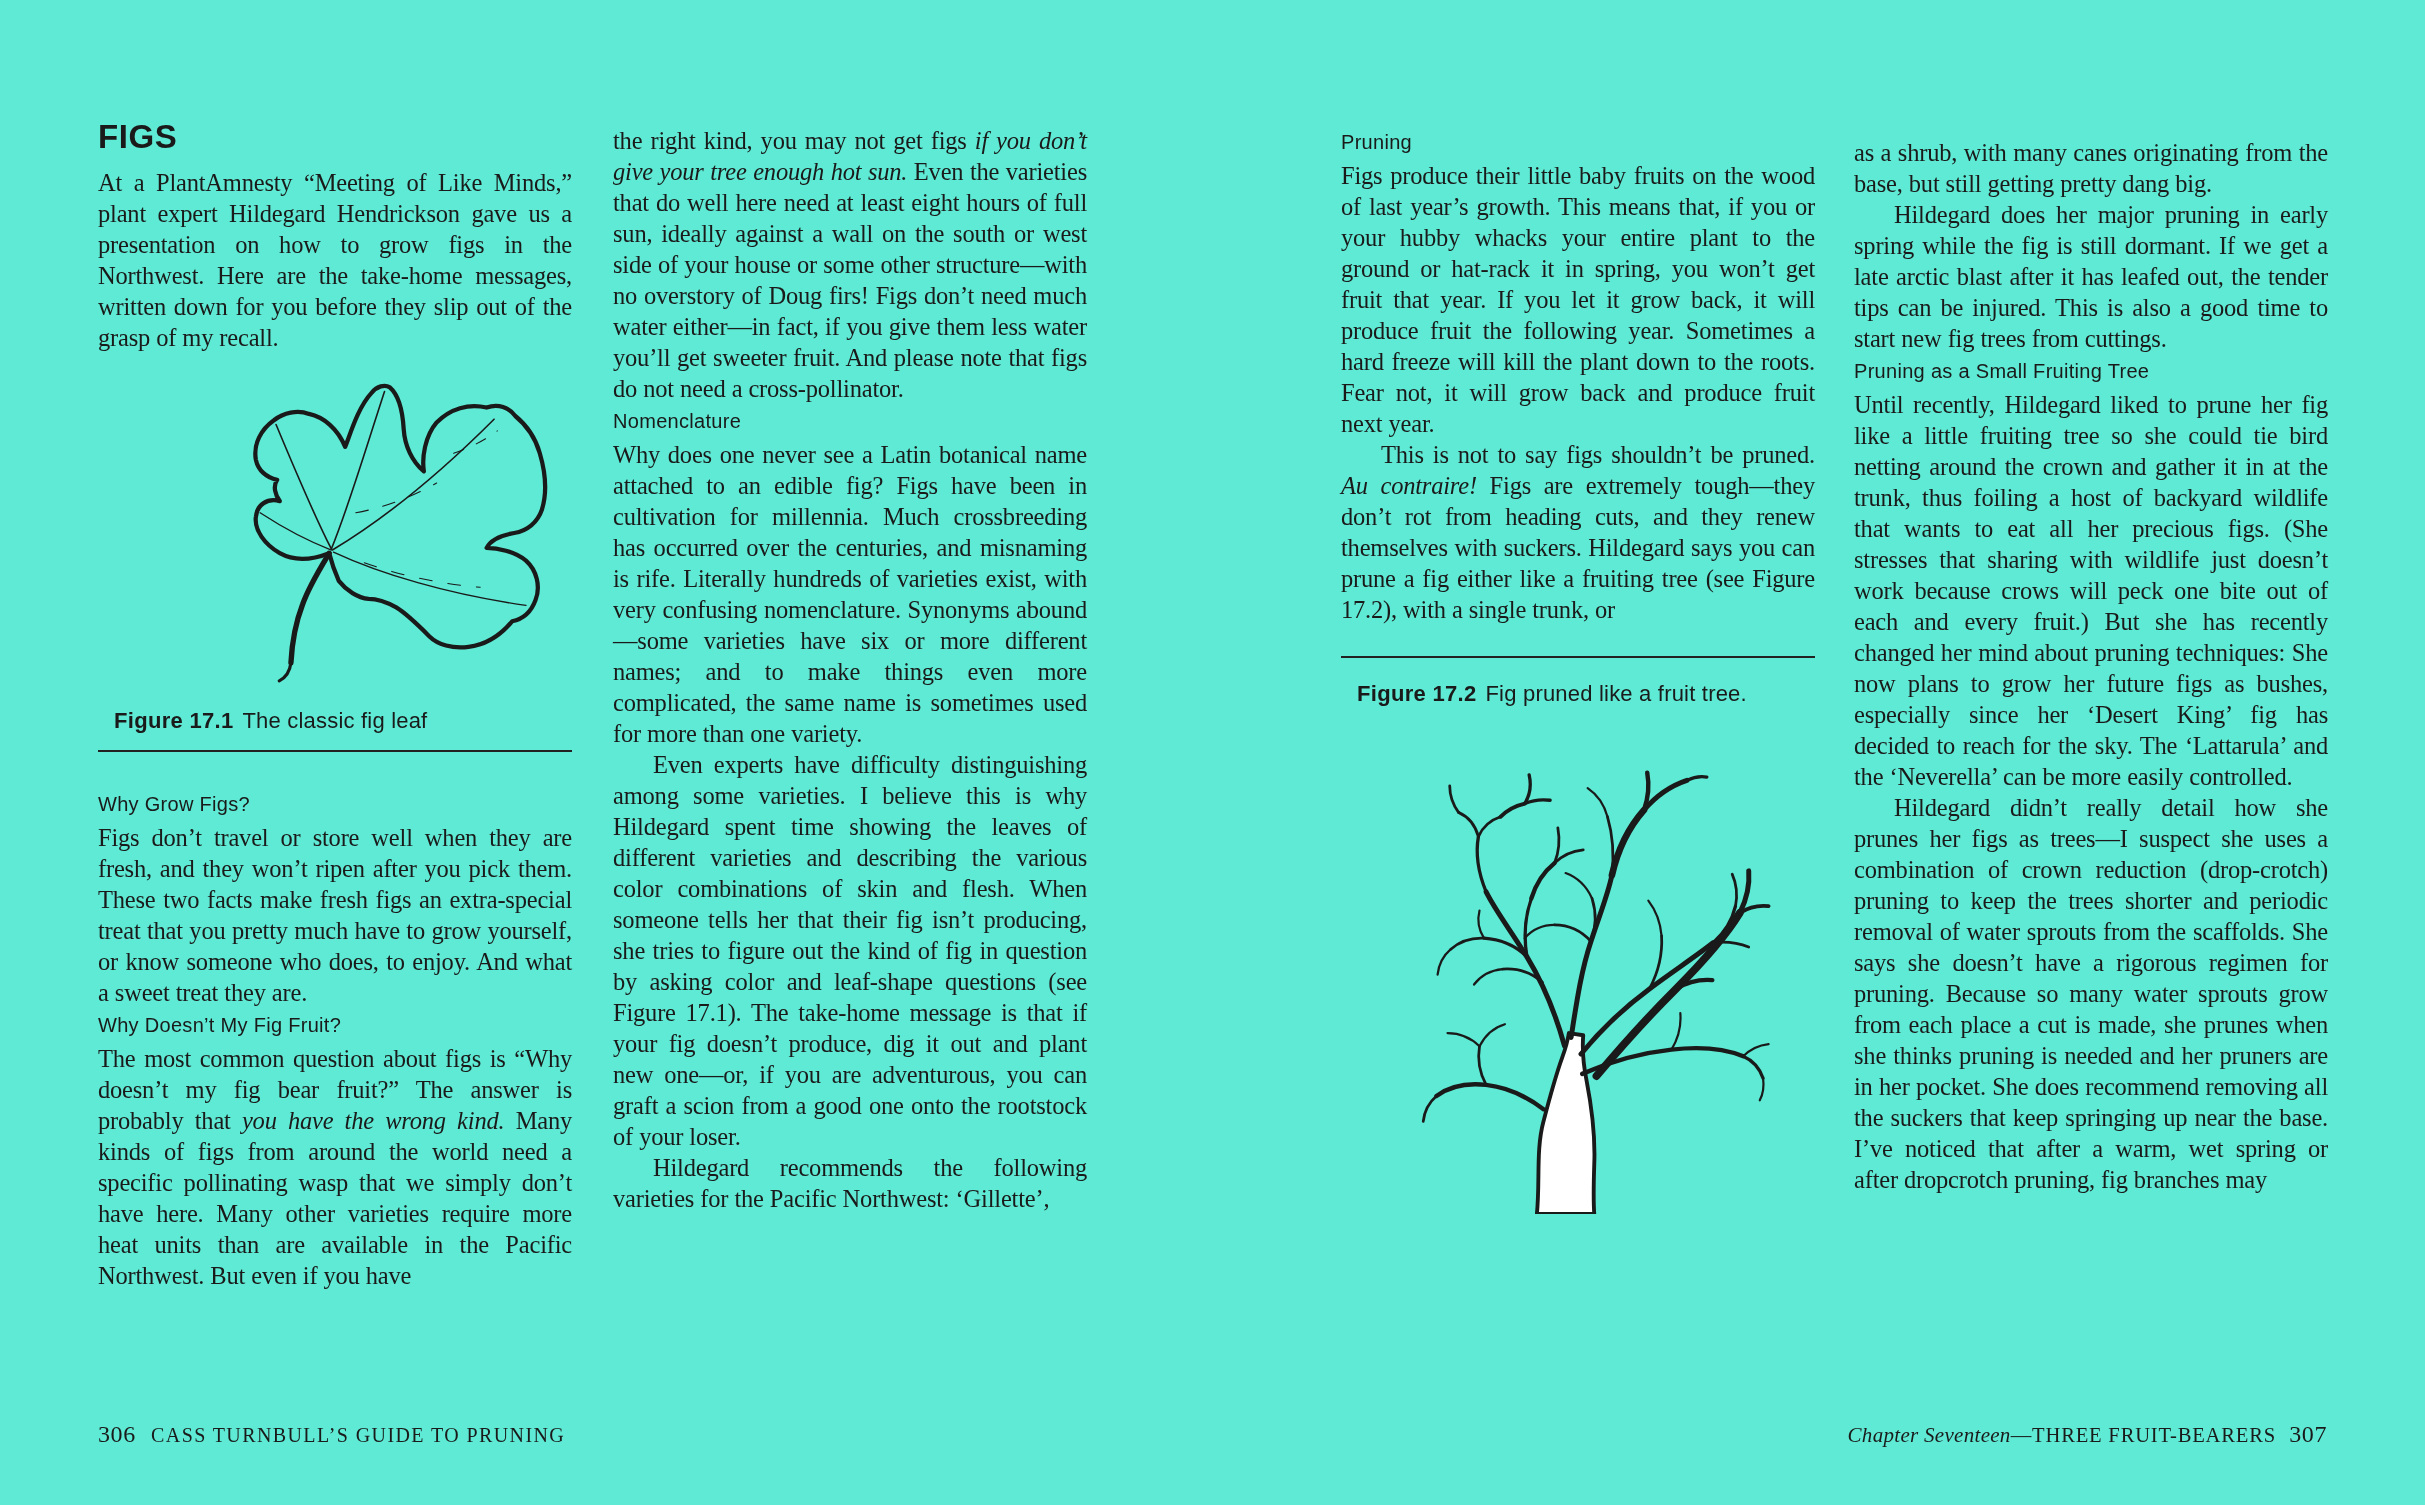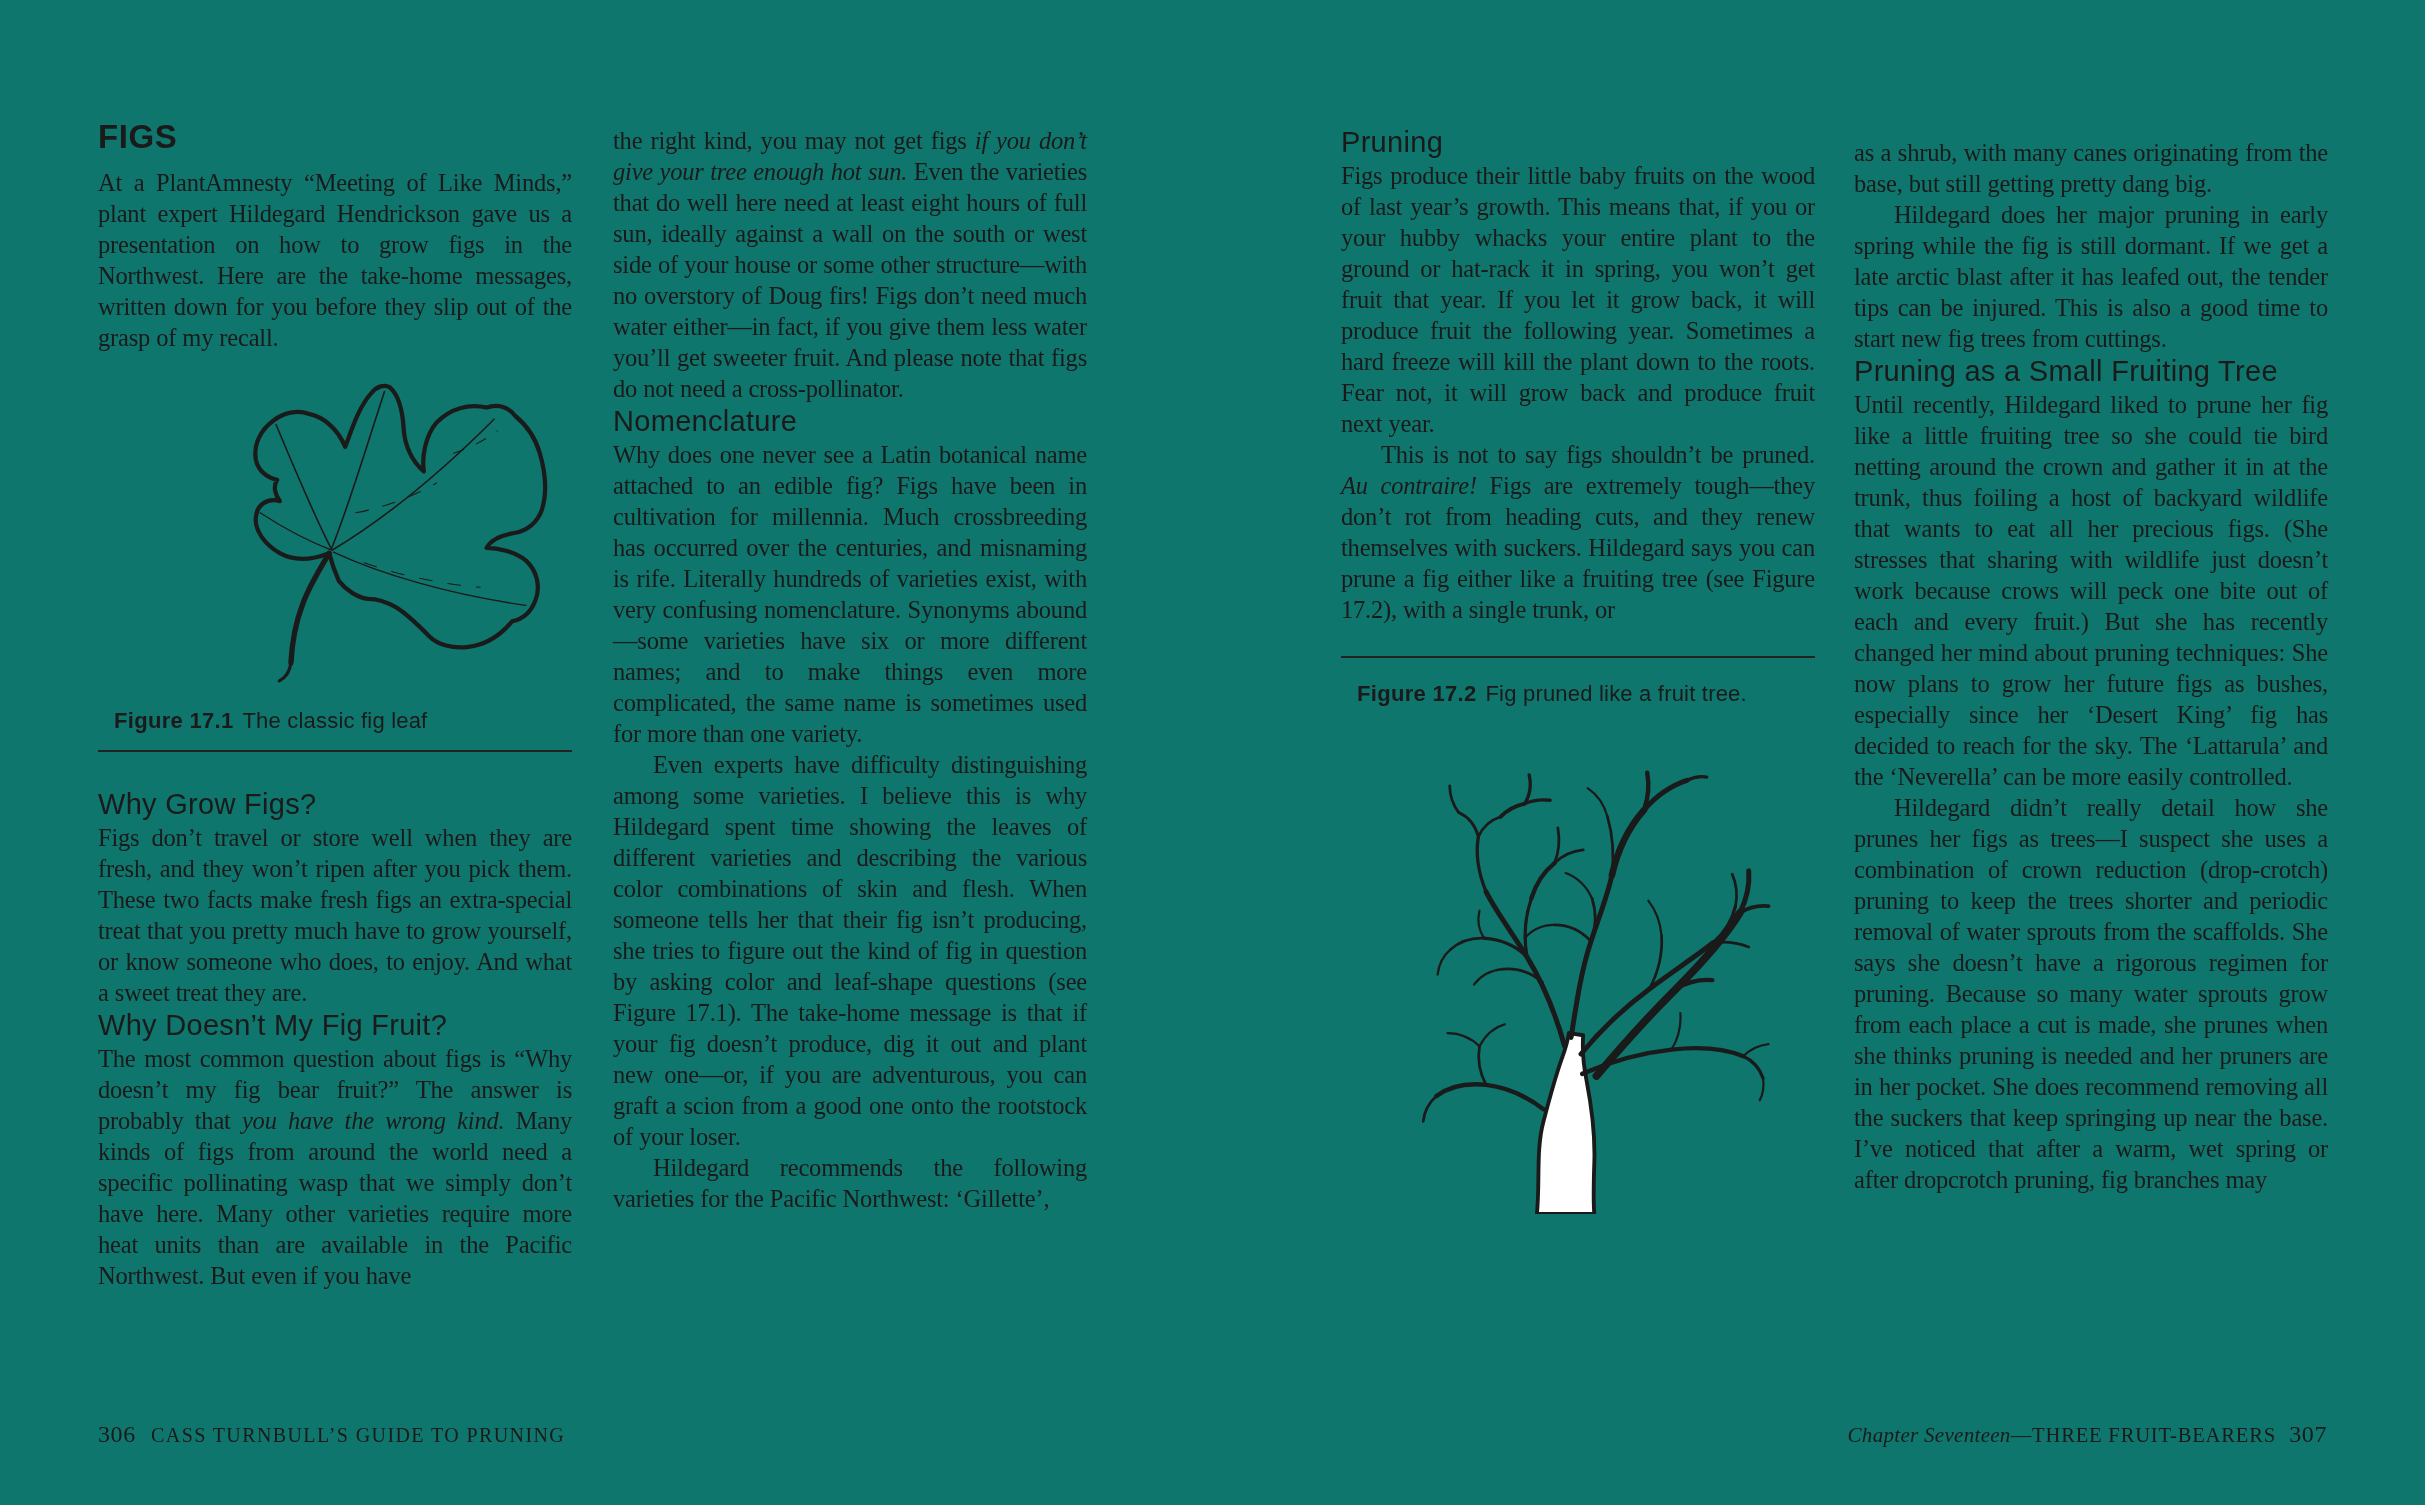--- a/index.html
+++ b/index.html
@@ -1,19 +1,19 @@
 <!DOCTYPE html>
 <html lang="en" style="font-size:9px"><head>
 <meta charset="utf-8">
 <style>
   html,body{margin:0;padding:0;background:#e8e8e8;}
   .page{
     position:relative;
     width:2426px;height:1506px;
-    background:#0f766e;
+    background:#5eead4;
     color:#1a1a1a;
     font-family:"Liberation Serif",serif;
     overflow:hidden;
   }
   .col{position:absolute;width:474px;}
   #col1{left:98px;top:118px;}
   #col2{left:613px;top:125px;}
   #col3{left:1341px;top:125px;}
   #col4{left:1854px;top:137px;}
 
@@ -33,21 +33,21 @@
     margin:0 0 12.3px 0;
     font-family:"Liberation Sans",sans-serif;
     font-weight:700;
     font-size:33px;line-height:37px;
     letter-spacing:0.6px;
   }
   h2.sec-heading{
     margin:0;
     font-family:"Liberation Sans",sans-serif;
     font-weight:400;
-    font-size:29px;line-height:35px;
+    font-size:20px;line-height:35px;
     letter-spacing:0.3px;
   }
   h2.sec-heading.italic{}
   .mt-sec{margin-top:27px;}
   .mt-para{margin-top:7.8px;}
 
   .figure-illo{position:relative;}
   .caption{
     margin:16px;
     font-family:"Liberation Sans",sans-serif;

